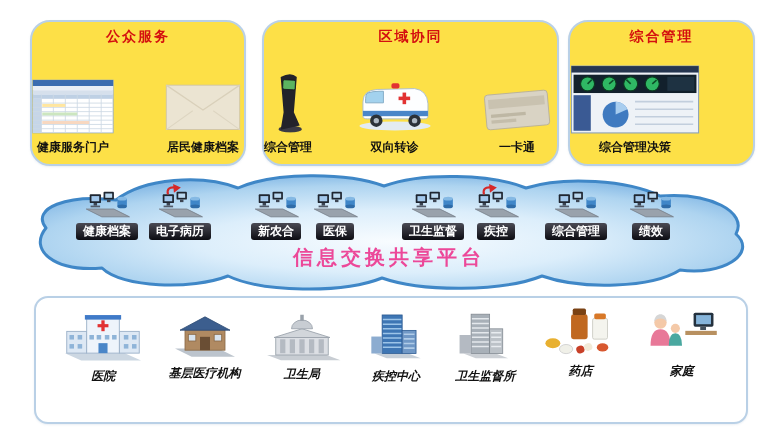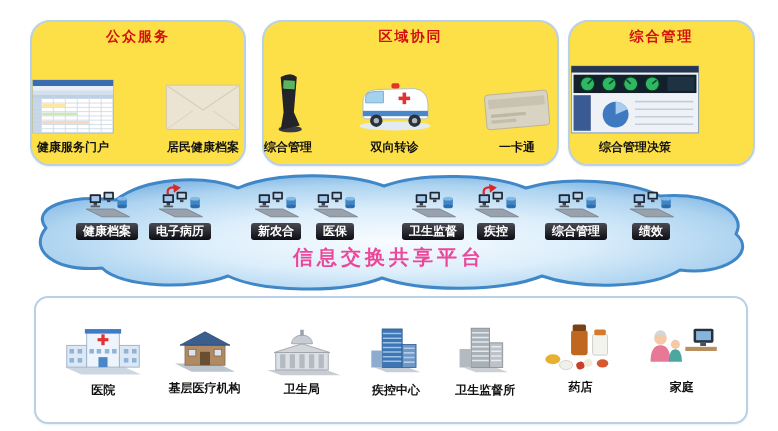--- a/index.html
+++ b/index.html
@@ -11,21 +11,21 @@
   .p-item{display:flex;flex-direction:column;align-items:center;gap:5px;}
   .p-label{font-size:12px;font-weight:bold;color:#111;white-space:nowrap;}
   .ico svg{display:block;}
   #cloud-wrap{position:absolute;left:16px;top:170px;width:746px;height:122px;}
   #cloud-wrap > svg.cloud-bg{position:absolute;left:0;top:0;width:100%;height:100%;}
   .cloud-node{position:absolute;top:14px;transform:translateX(-50%);display:flex;flex-direction:column;align-items:center;}
   .node-ico svg{width:58px;height:38px;display:block;}
   .node-label{background:linear-gradient(180deg,#4a4a54,#0c0c12);color:#fff;font-size:12px;font-weight:bold;line-height:17px;padding:0 7px;border-radius:3px;white-space:nowrap;margin-top:1px;text-align:right;}
   #platform-title{position:absolute;left:50%;top:74px;transform:translateX(-50%);font-size:20px;font-weight:bold;color:#ec4899;letter-spacing:4px;white-space:nowrap;}
   #bottom-panel{position:absolute;left:34px;top:296px;width:710px;height:124px;background:#fff;border:2px solid #b9d0e6;border-radius:14px;box-shadow:0 1px 2px rgba(120,150,180,.15);}
-  .bottom-items{display:flex;justify-content:space-evenly;align-items:center;height:100%;box-sizing:border-box;padding:8px 6px 10px;}
+  .bottom-items{display:flex;justify-content:space-evenly;align-items:flex-start;height:100%;box-sizing:border-box;padding:8px 6px 10px;font-style:italic;}
   .b-item{display:flex;flex-direction:column;align-items:center;gap:4px;}
   .b-label{font-size:12px;font-weight:bold;color:#111;white-space:nowrap;}
 </style>
 </head>
 <body>
 
 <div id="canvas">
 
   <svg width="0" height="0" style="position:absolute" aria-hidden="true">
     <defs>

